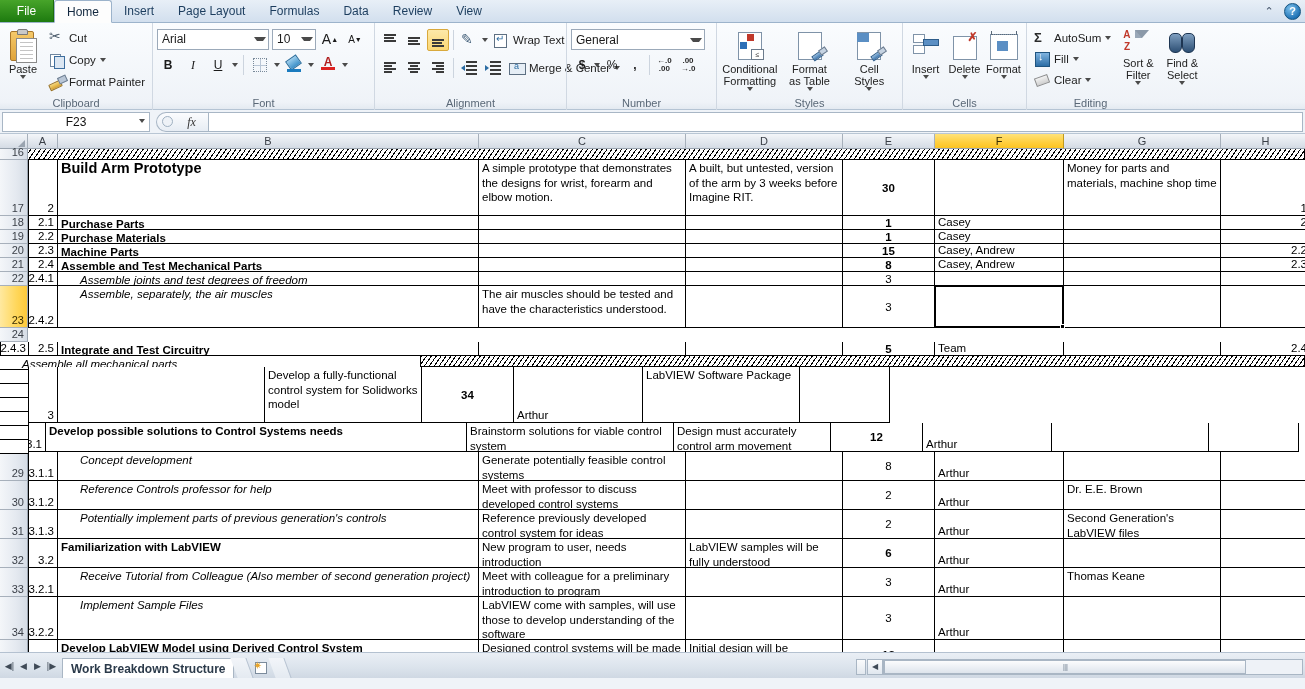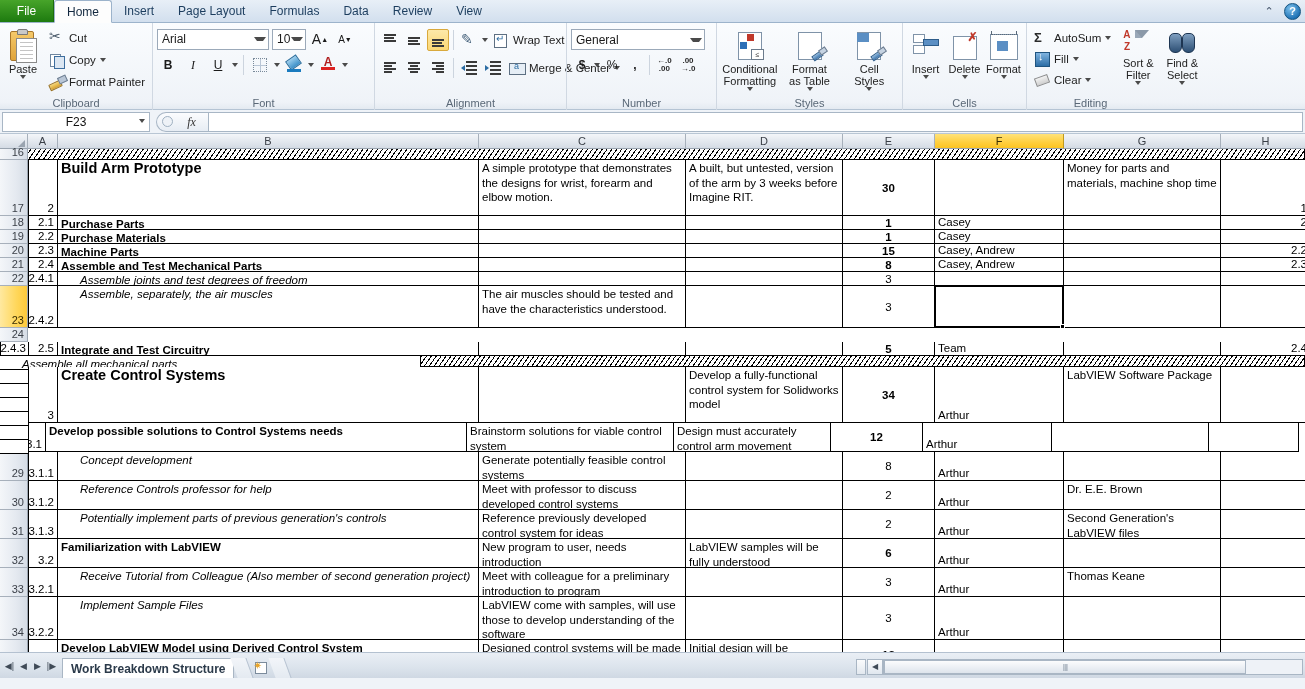--- a/index.html
+++ b/index.html
@@ -108,21 +108,21 @@
 
   
   .g-font { width: 222px; }
   .fontrow { display:flex; gap:3px; align-items:center; height:24px; }
   .combo {
     height: 21px; border:1px solid #9ba9b9; background:#fff; display:flex;
     align-items:center; font-size:12px; padding:0 2px 0 4px; color:#1a1a1a;
   }
   .combo .arw { margin-left:auto; padding:0 3px; }
   .fname { width:112px; }
-  .fsize { width:34px; }
+  .fsize { width:44px; }
   .btn {
     height:22px; min-width:22px; display:flex; align-items:center; justify-content:center;
     font-size:12px; color:#1a1a1a; border:1px solid transparent; border-radius:2px;
   }
   .btn.wide { padding:0 3px; }
   .btn.on { background:linear-gradient(to bottom,#fde9a9,#fbd775); border:1px solid #d9a93c; }
   .grow { font-size:14px; }
   .shrink { font-size:10px; }
   .sep { width:1px; height:20px; background:#ccd4de; margin:0 2px; }
   .bigA { font-weight:bold; }
@@ -819,21 +819,20 @@
           <div class="cell wrapt" style="width: 157px; height: 14px;"></div>
           <div class="cell wrapt r bot" style="width: 90px; height: 14px;">2.4</div>
         </div>
         <div class="row" style="height: 11px;">
           <div class="rh" style="height: 11px;">26</div>
           <div class="hatch" style="width: 1283px; height: 11px;"></div>
         </div>
         <div class="row" style="height: 56px;">
           <div class="rh" style="height: 56px;">27</div>
           <div class="cell wrapt leftedge r bot" style="width: 30px; height: 56px;">3</div>
-          <div class="cell wrapt b big" style="width: 421px; height: 56px;">Create Control Systems</div>
           <div class="cell wrapt" style="width: 207px; height: 56px;"></div>
           <div class="cell wrapt" style="width: 157px; height: 56px;">Develop a fully-functional control system for Solidworks model</div>
           <div class="cell wrapt c mid num" style="width: 92px; height: 56px;">34</div>
           <div class="cell wrapt bot" style="width: 129px; height: 56px;">Arthur</div>
           <div class="cell wrapt" style="width: 157px; height: 56px;">LabVIEW Software Package</div>
           <div class="cell wrapt r bot" style="width: 90px; height: 56px;"></div>
         </div>
         <div class="row" style="height: 29px;">
           <div class="rh" style="height: 29px;">28</div>
           <div class="cell wrapt leftedge r bot" style="width: 18px; height: 29px;">3.1</div>

